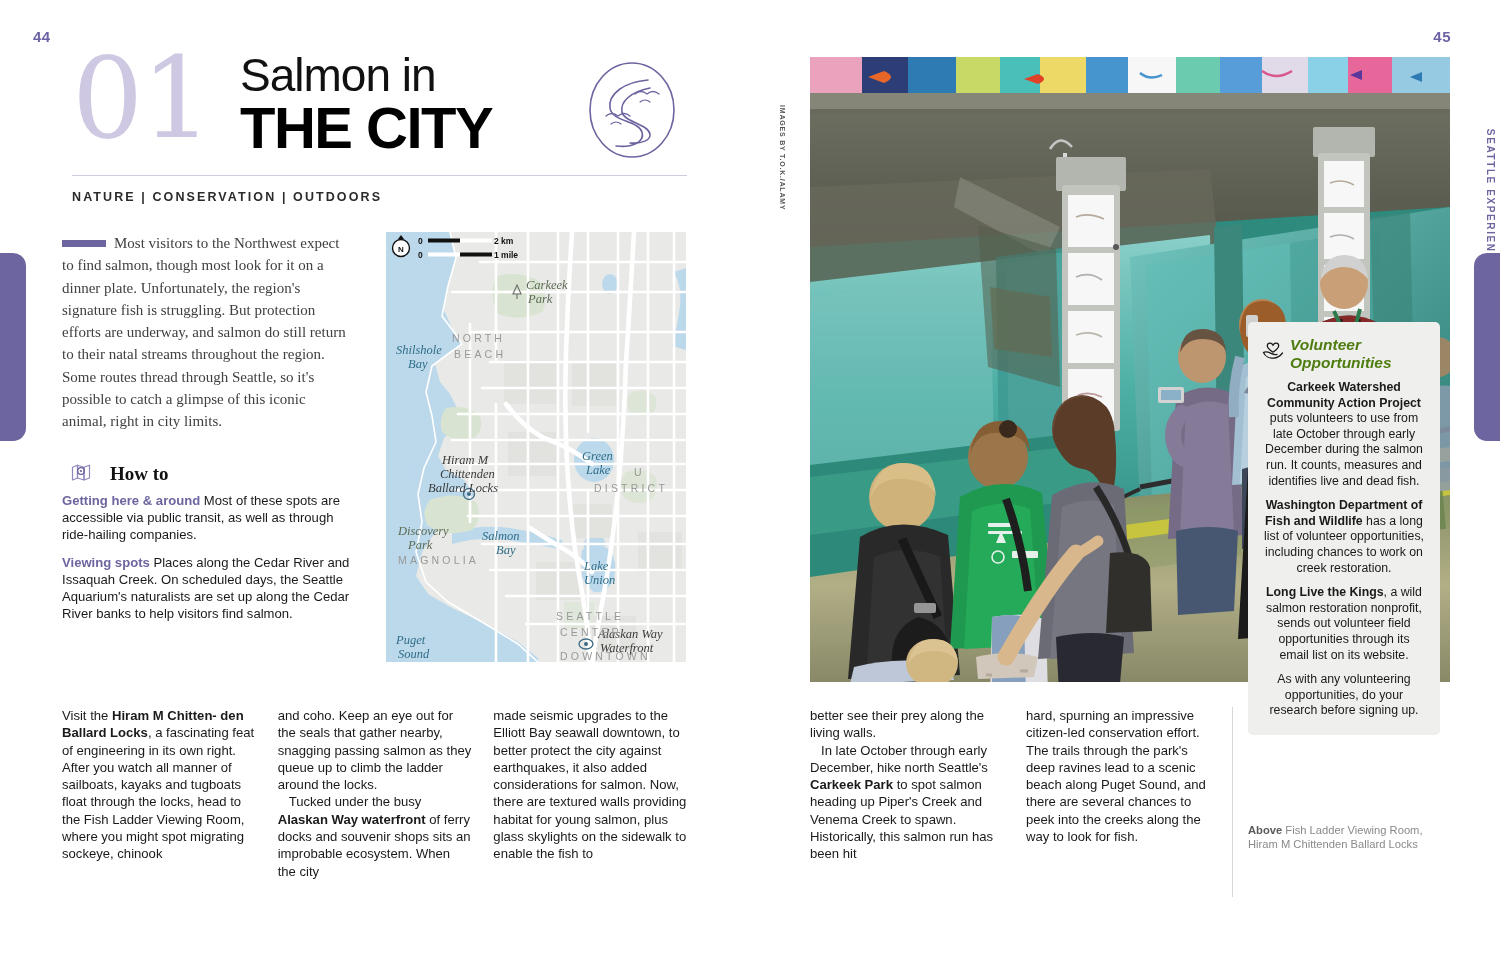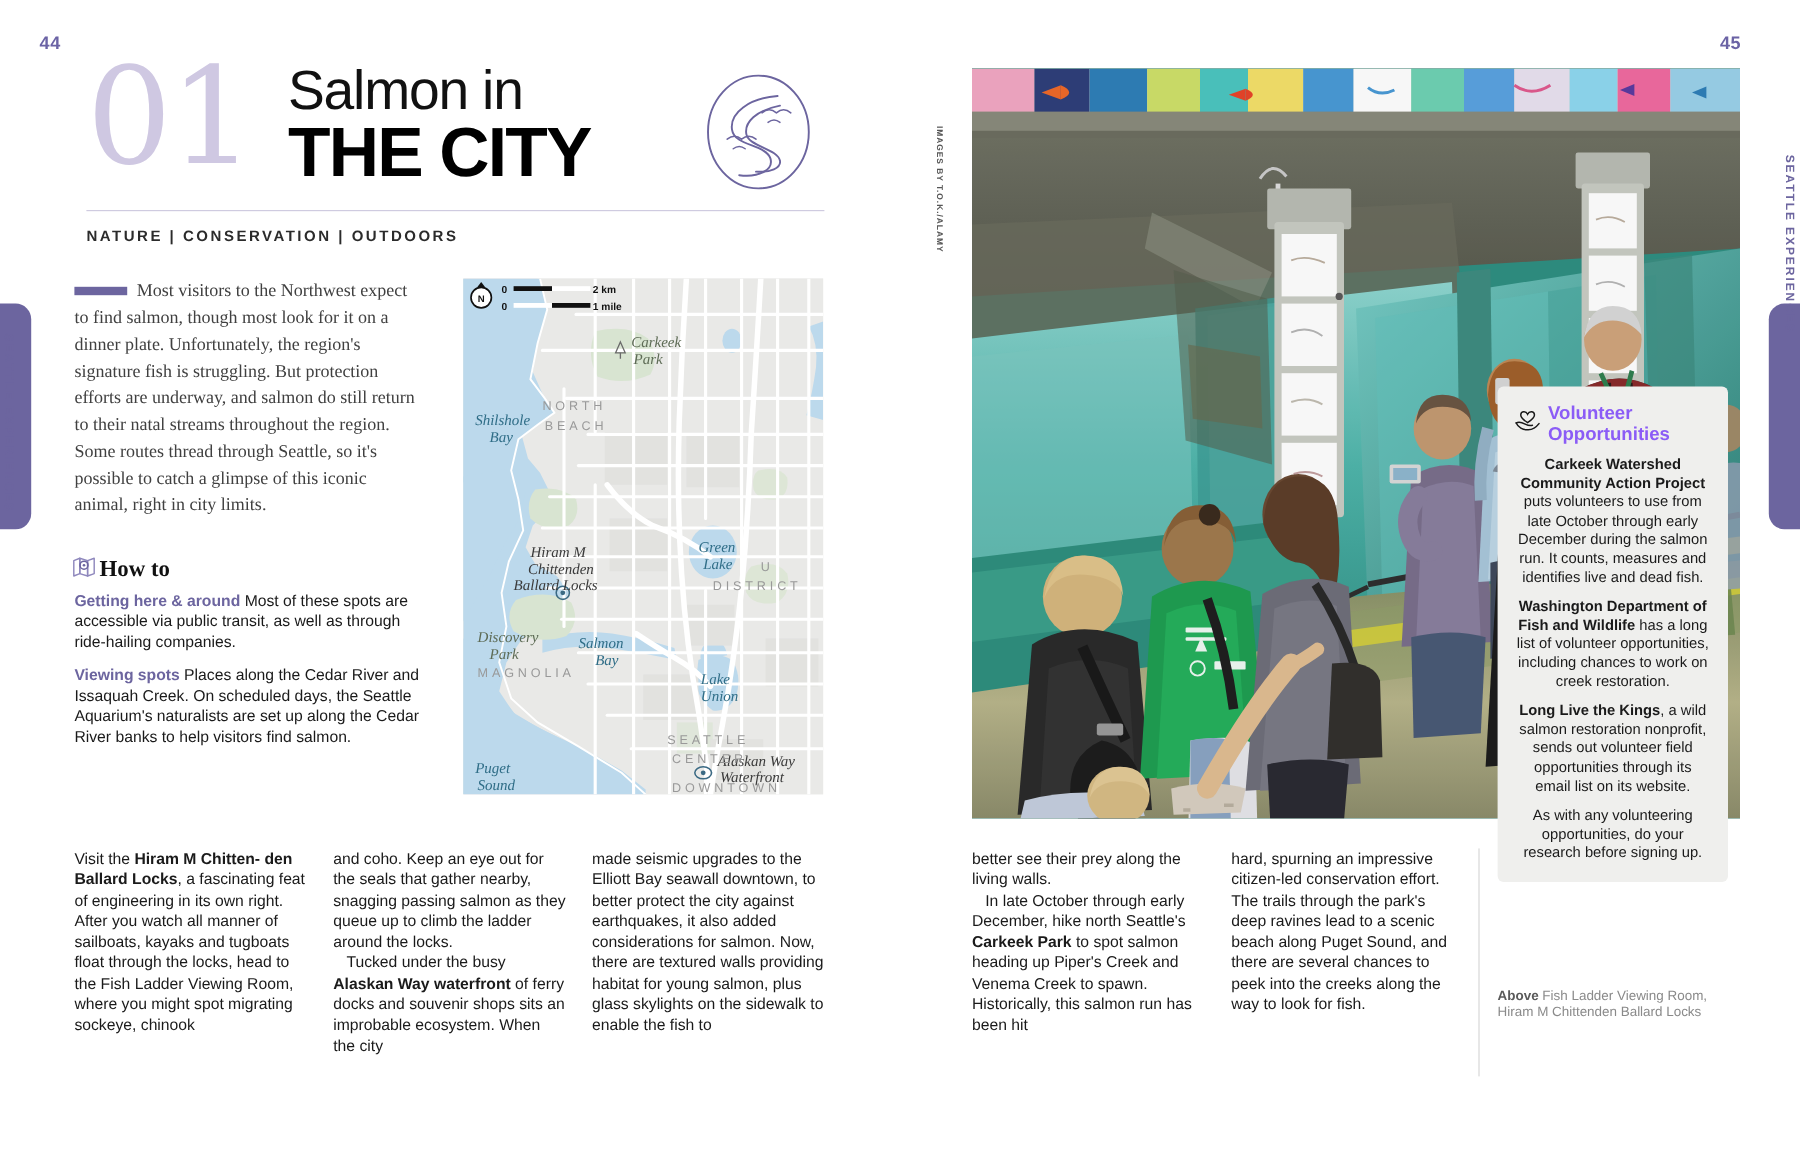--- a/index.html
+++ b/index.html
@@ -158,25 +158,25 @@
     width: 44px;
     height: 7px;
     background: #6c659f;
     margin: 0 8px 3px 0;
     vertical-align: middle;
   }
 
   
   .howto-head {
     position: absolute;
-    left: 60px;
+    left: 71px;
     top: 463px;
     display: flex;
     align-items: center;
-    gap: 3px;
+    gap: 19px;
   }
   .howto-head .label {
     font-family: "Liberation Serif", "DejaVu Serif", serif;
     font-size: 19px;
     font-weight: bold;
     color: #111111;
   }
 
   .howto-body {
     position: absolute;
@@ -267,21 +267,22 @@
   .callout-head {
     display: flex;
     align-items: flex-start;
     gap: 6px;
     margin-bottom: 8px;
   }
   .callout-head .ct {
     font-size: 15.5px;
     font-weight: bold;
     line-height: 18px;
-    color: #8b5cf6;
+    color: #4d7c0f;
+    font-style: italic;
   }
   .callout p {
     font-size: 12.3px;
     line-height: 15.6px;
     color: #1a1a1a;
     margin-bottom: 9px;
     text-align: center;
   }
   .callout p:last-child { margin-bottom: 0; }
   .callout b { font-weight: bold; }

